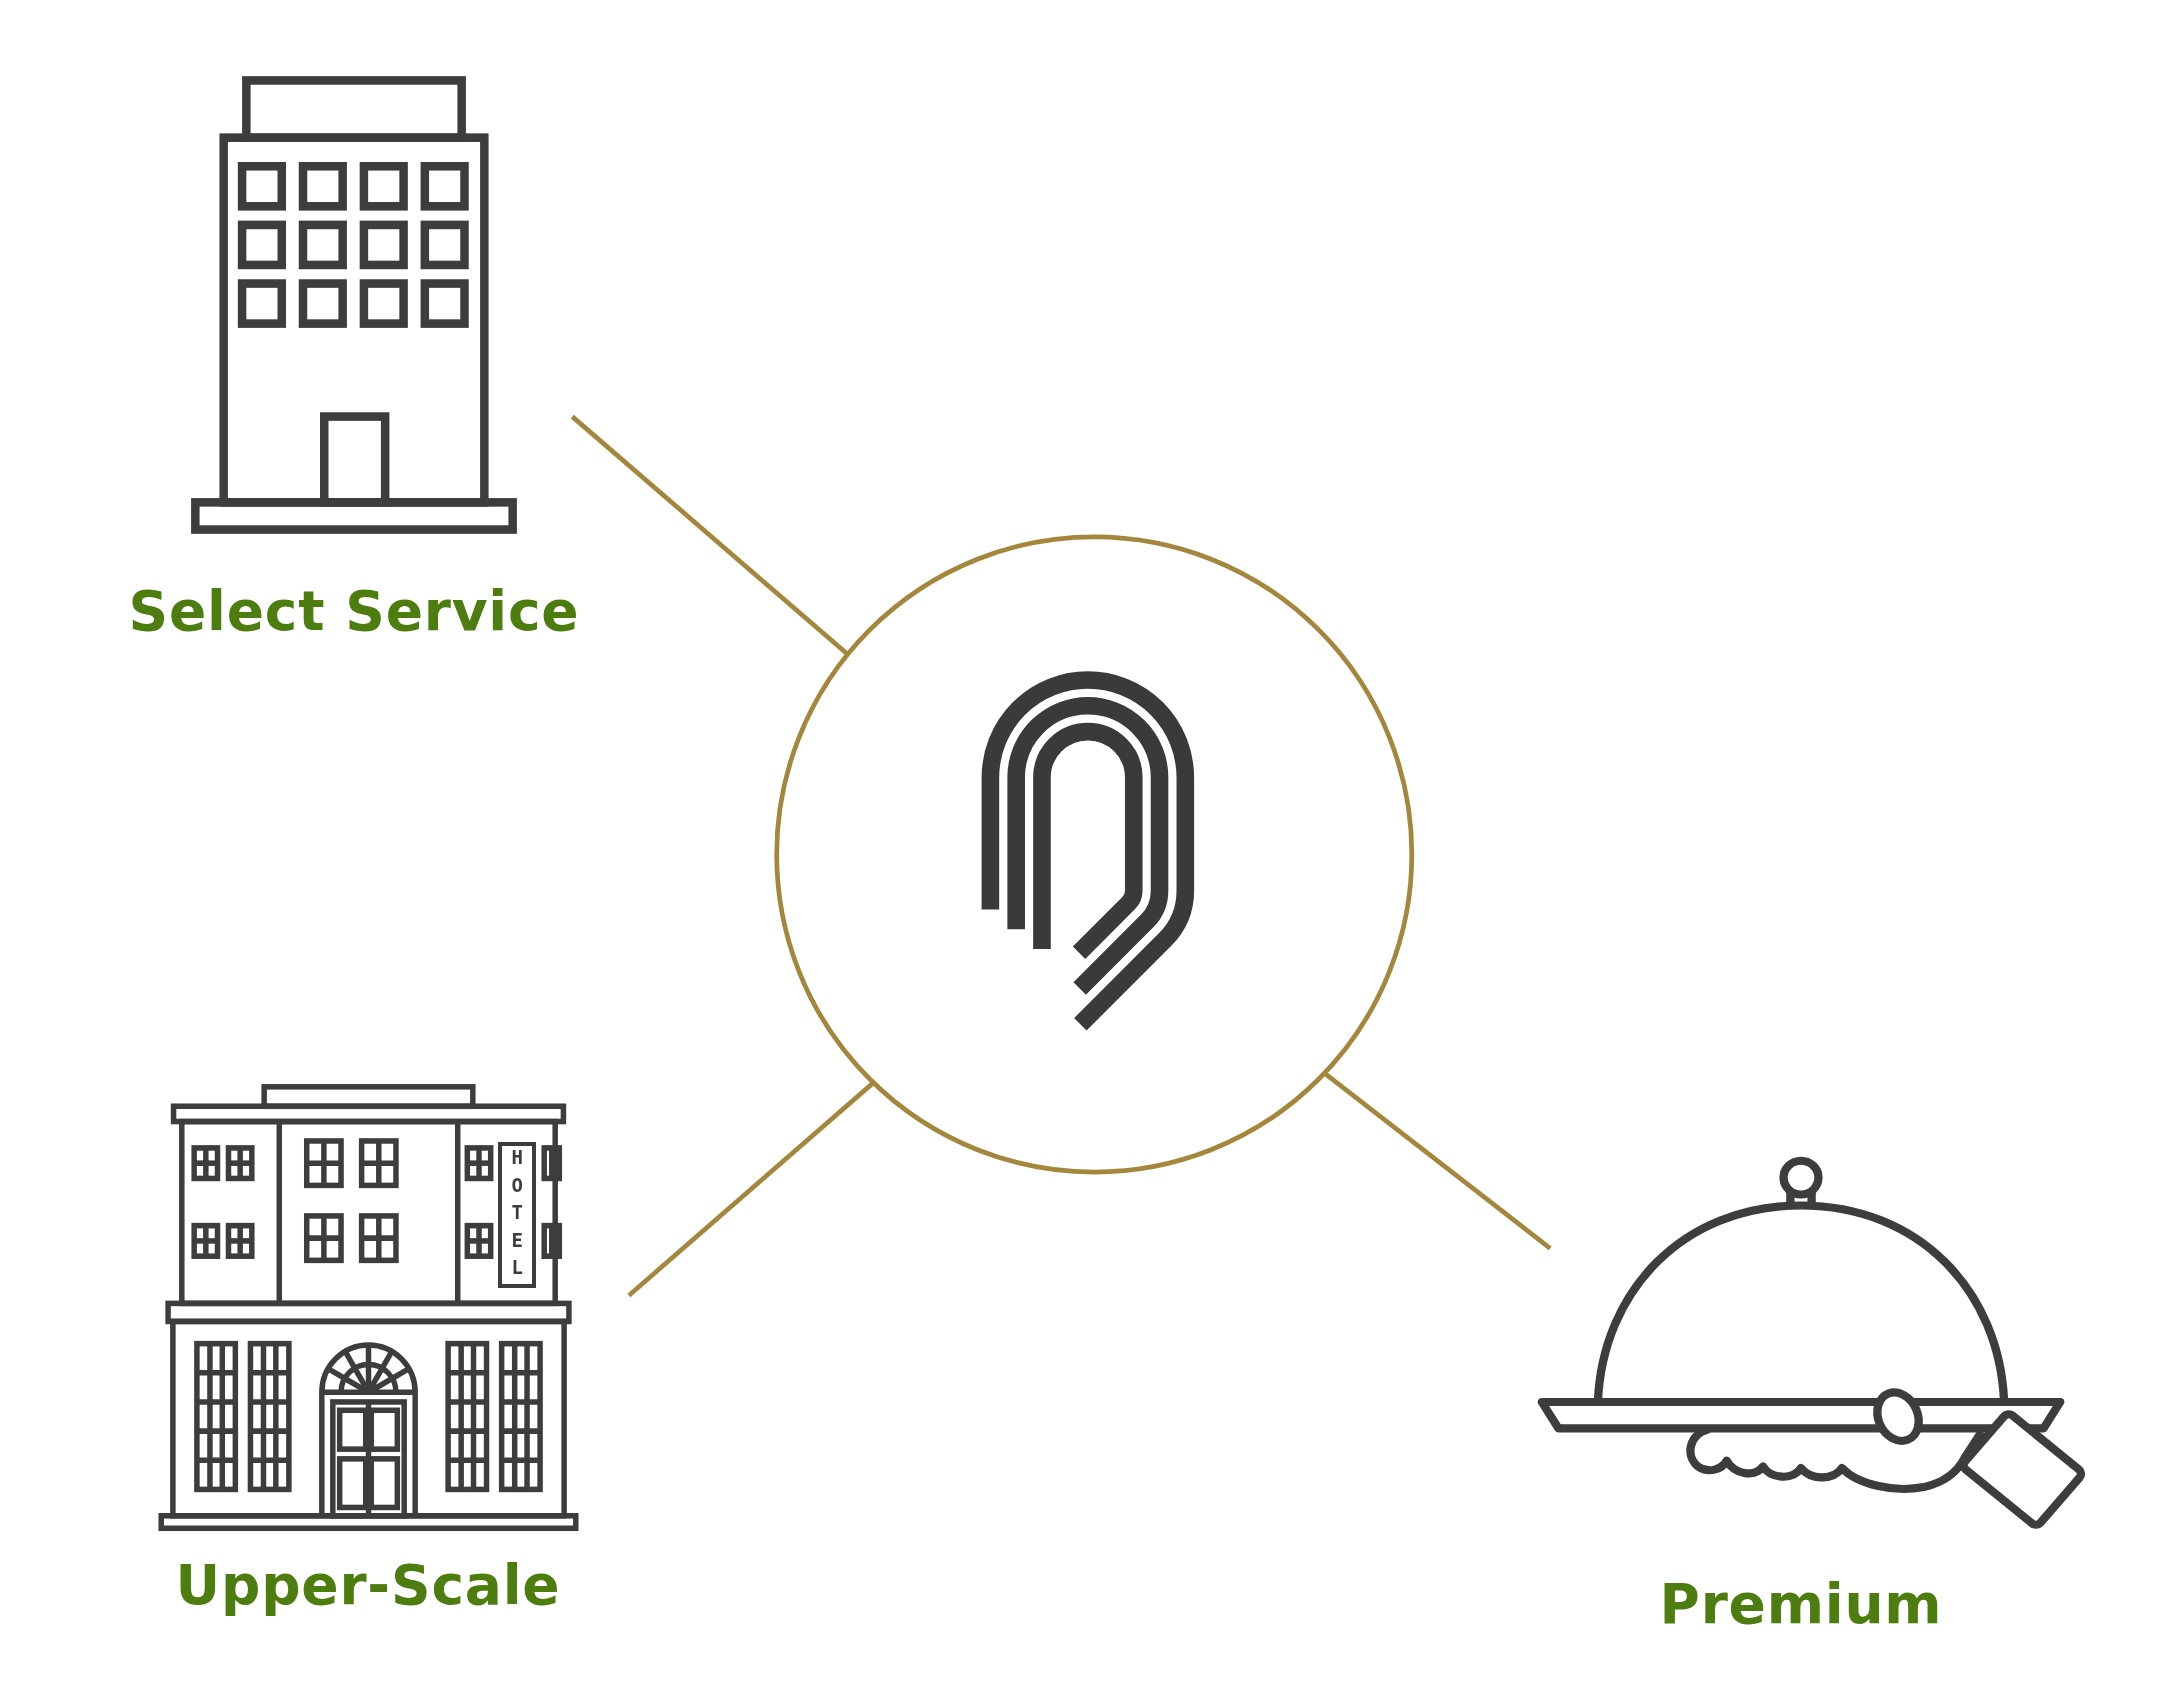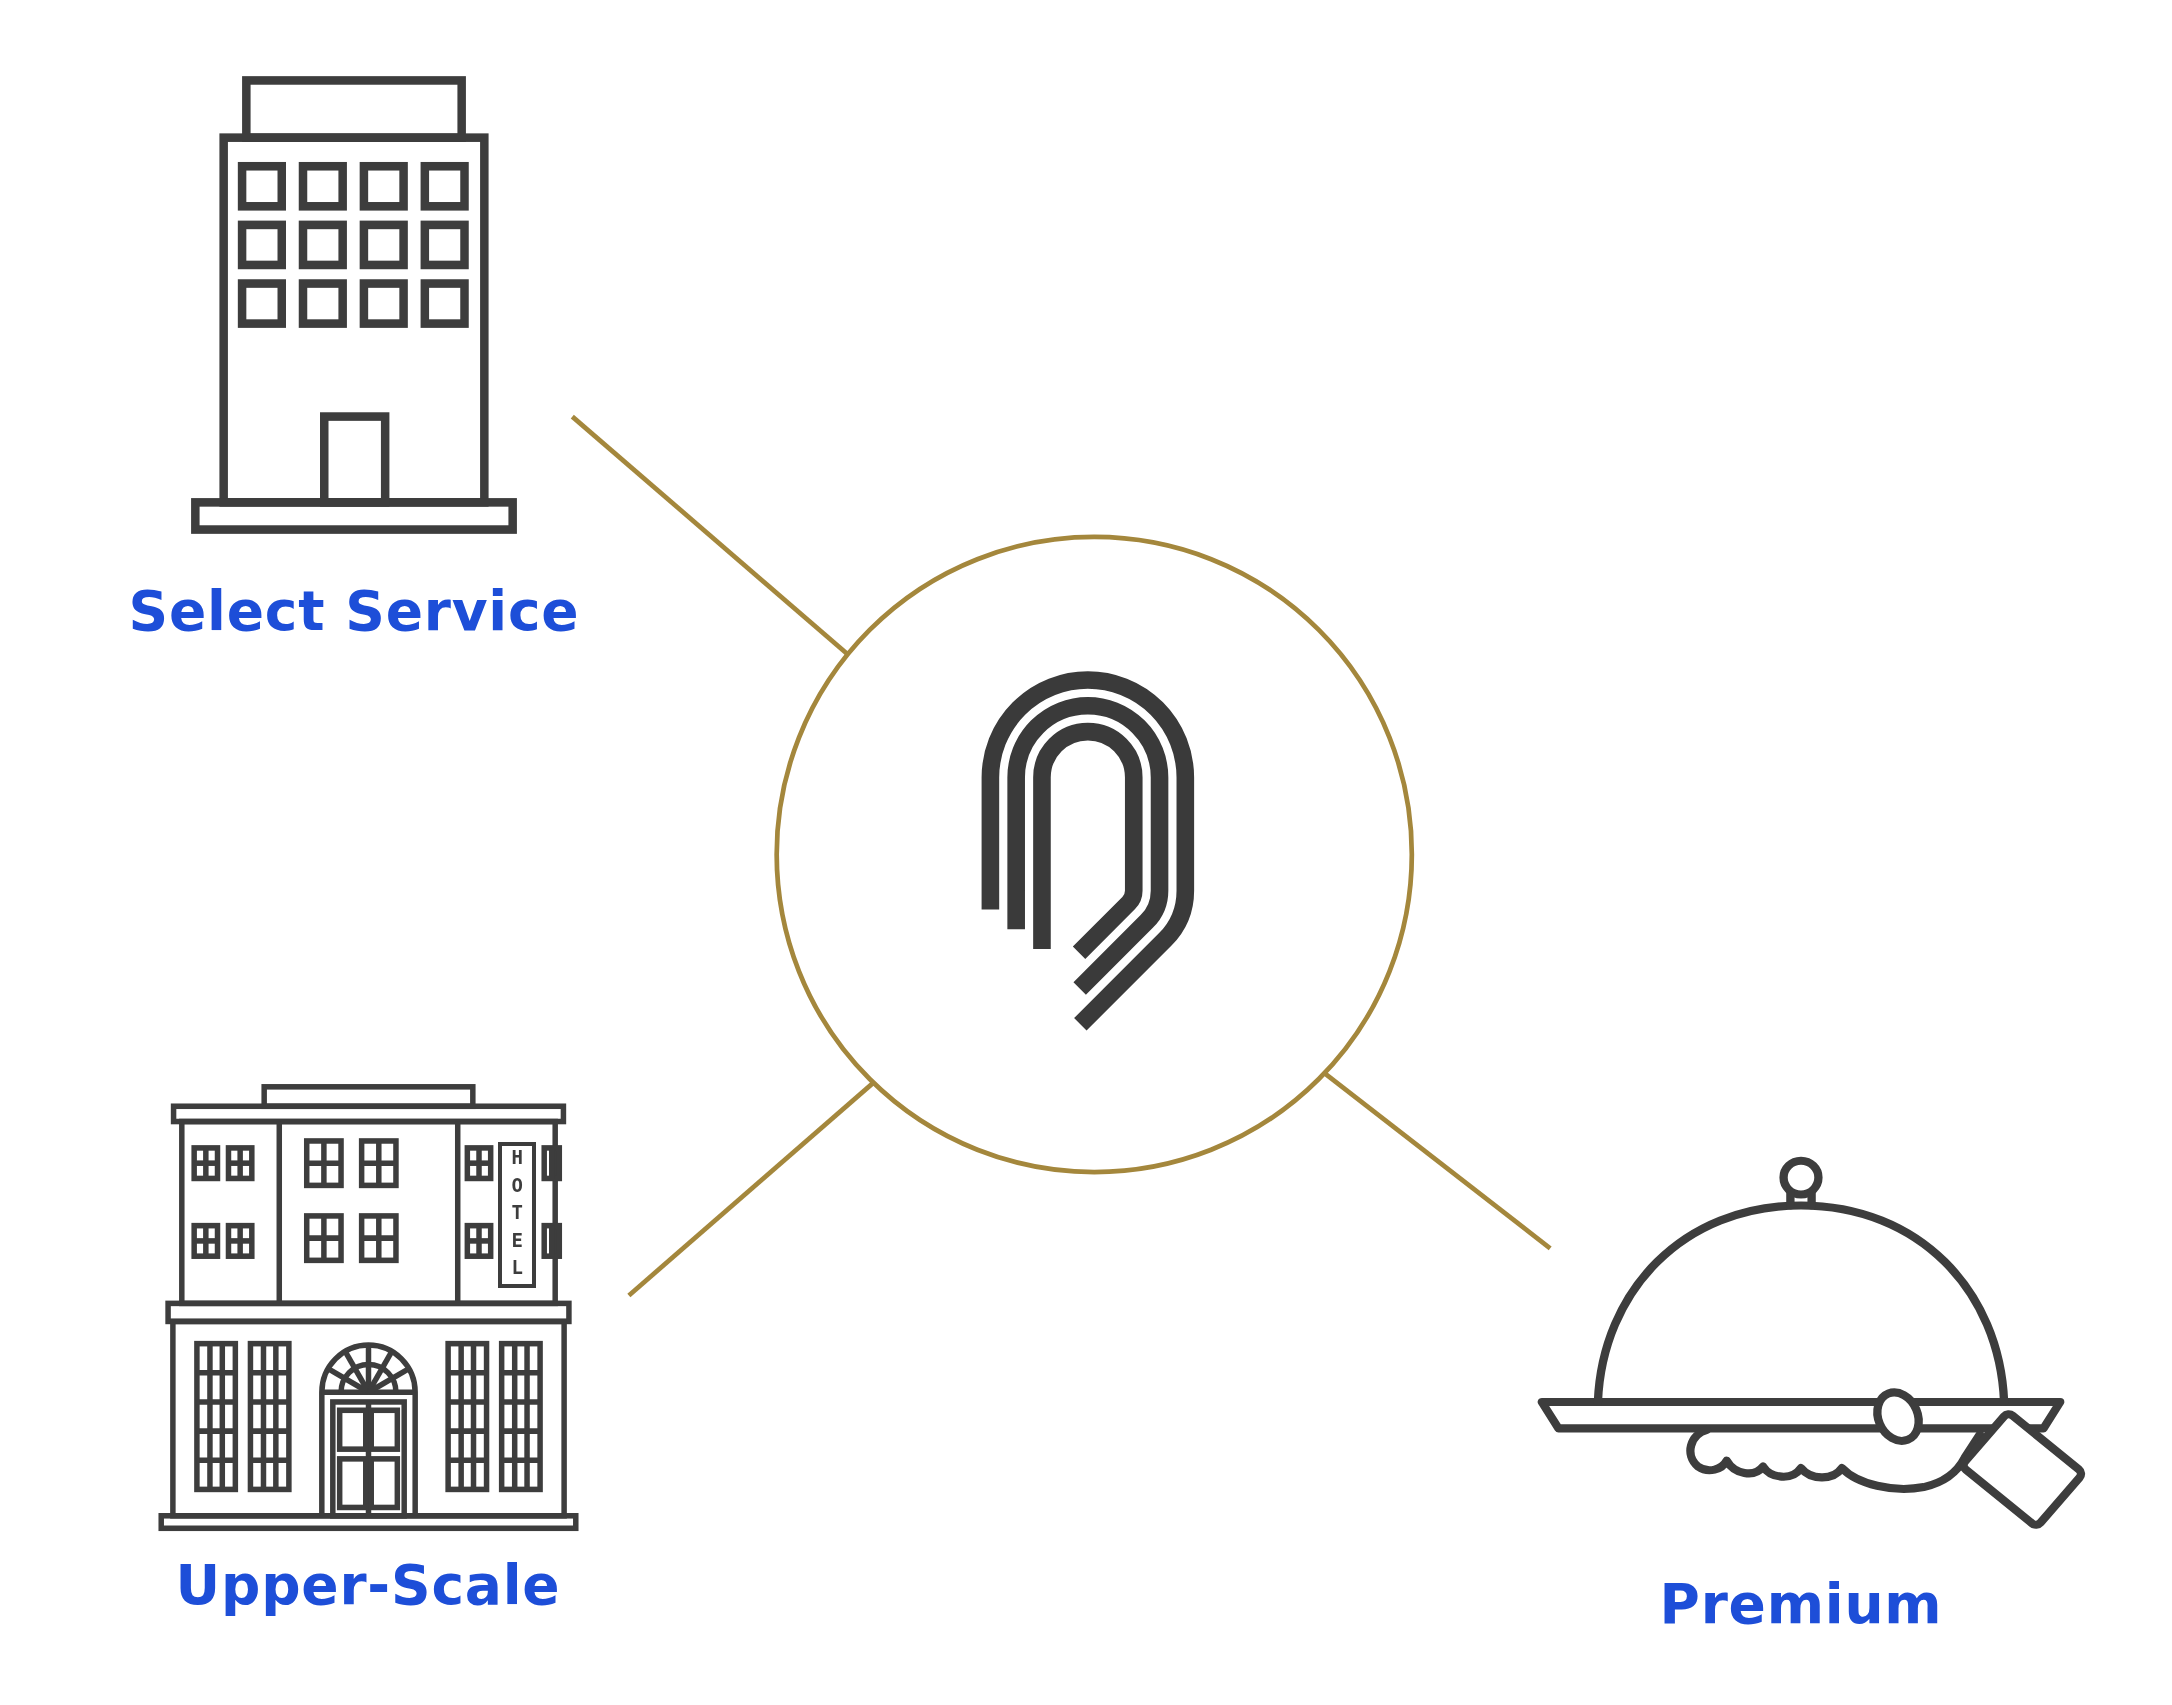--- a/index.html
+++ b/index.html
@@ -15,21 +15,21 @@
   .bg-layer { position: absolute; inset: 0; z-index: 1; }
   .node { position: absolute; margin: 0; z-index: 2; }
   .icon-wrap { position: relative; margin: 0 auto; }
   .icon-wrap svg { display: block; width: 100%; height: 100%; }
   .node-label {
     margin-top: 38px;
     text-align: center;
     font-size: 55px;
     font-weight: 600;
     letter-spacing: 0.8px;
-    color: #1d4ed8;
+    color: #4d7c0f;
   }
   .node-select  { left: 101px;  top: 69px;   width: 506px; }
   .node-select .icon-wrap  { width: 340px; height: 472px; }
   .node-upper   { left: 115px;  top: 1066px; width: 506px; }
   .node-upper .icon-wrap   { width: 453px; height: 472px; }
   .node-upper .node-label  { margin-top: 15px; }
   .node-premium { left: 1513px; top: 1094px; width: 576px; }
   .node-premium .icon-wrap { width: 576px; height: 440px; }
   .node-premium .node-label{ }
 

